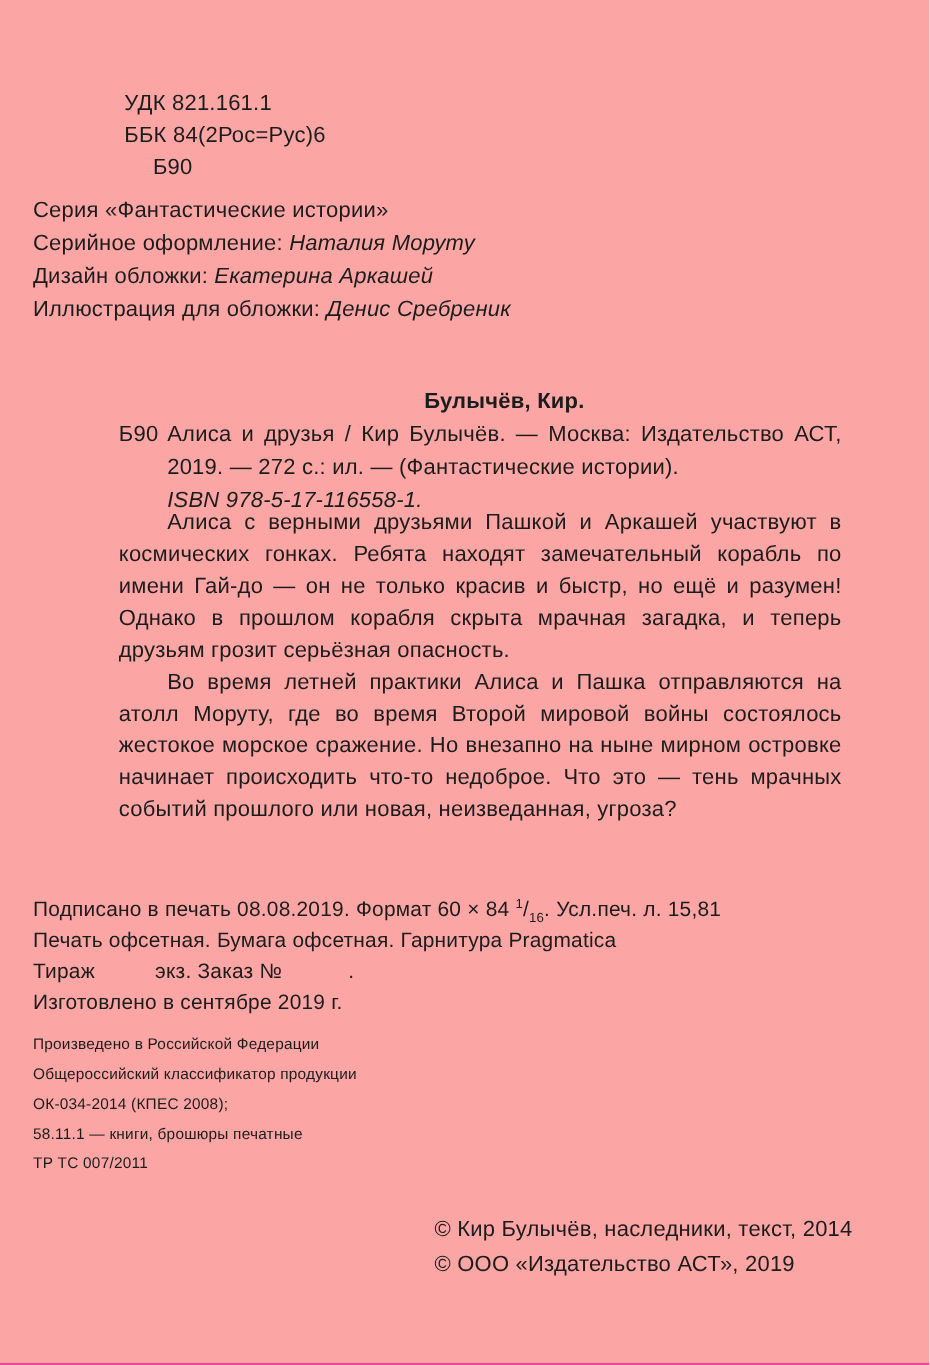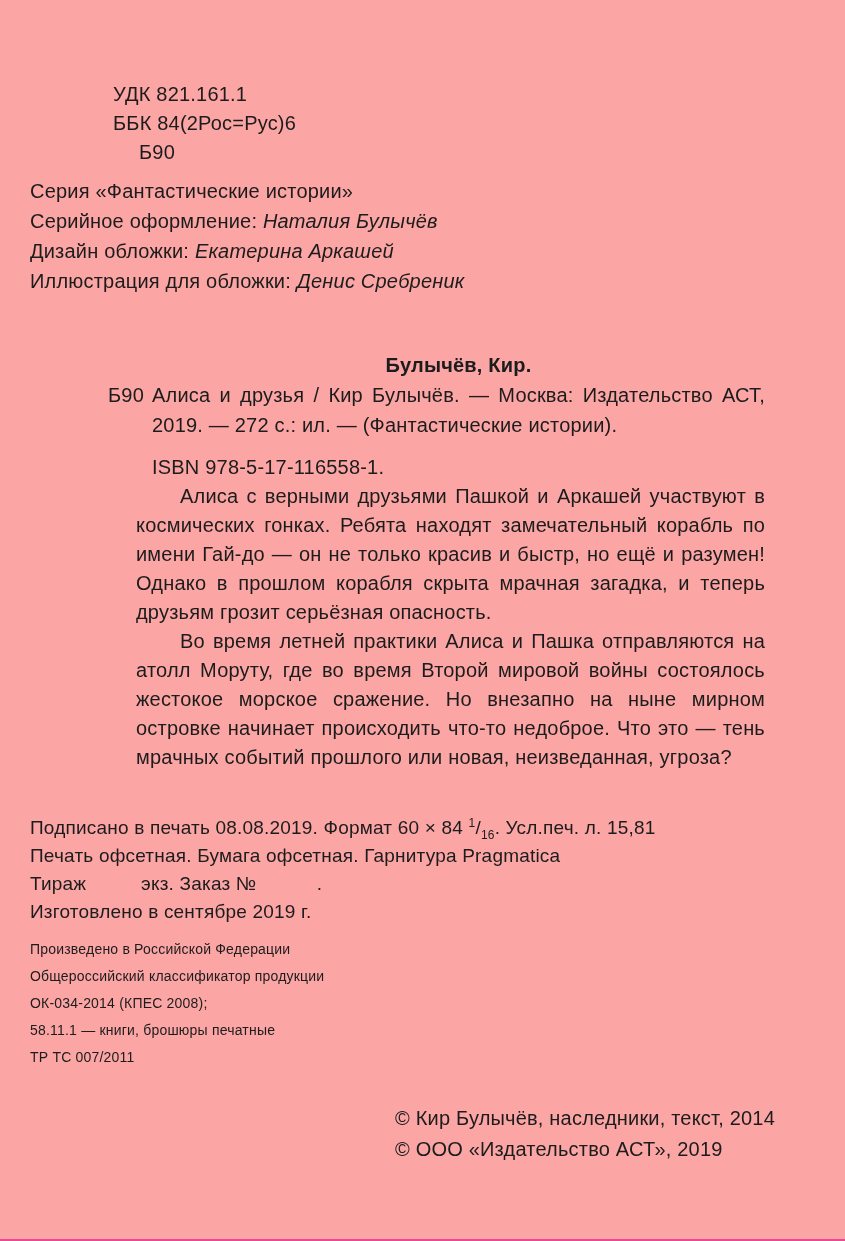--- a/index.html
+++ b/index.html
@@ -64,33 +64,32 @@
     position: absolute;
     left: 0;
     top: 0;
   }
   .entry-text {
     margin: 0;
     padding-left: 44px;
     text-align: justify;
   }
   .isbn-line {
-    margin-top: 12px;
     padding-left: 44px;
+    font-style: italic;
   }
 
   
   .annotation {
     position: absolute;
     left: 108px;
     right: 80px;
-    top: 482px;
+    top: 461px;
     line-height: 29px;
     text-align: justify;
-    margin-left: 28px;
   }
   .annotation p {
     margin: 0;
     text-indent: 44px;
   }
 
   
   .imprint {
     top: 794px;
     line-height: 28px;
@@ -130,21 +129,21 @@
 <div class="page">
 
   <div class="head-block">
     <div>УДК 821.161.1</div>
     <div>ББК 84(2Рос=Рус)6</div>
     <div class="code-line">Б90</div>
   </div>
 
   <div class="centered series-block">
     <div>Серия «Фантастические истории»</div>
-    <div><span>Серийное оформление: </span><i>Наталия Булычёв</i></div>
+    <div><span>Серийное оформление: </span><i>Наталия Моруту</i></div>
     <div><span>Дизайн обложки: </span><i>Екатерина Аркашей</i></div>
     <div><span>Иллюстрация для обложки: </span><i>Денис Сребреник</i></div>
   </div>
 
   <div class="catalog">
     <div class="author-heading">Булычёв, Кир.</div>
     <div class="catalog-entry">
       <span class="entry-code">Б90</span>
       <p class="entry-text">Алиса и друзья / Кир Булычёв. — Москва: Издательство АСТ, 2019. — 272 с.: ил. — (Фантастические истории).</p>
     </div>

